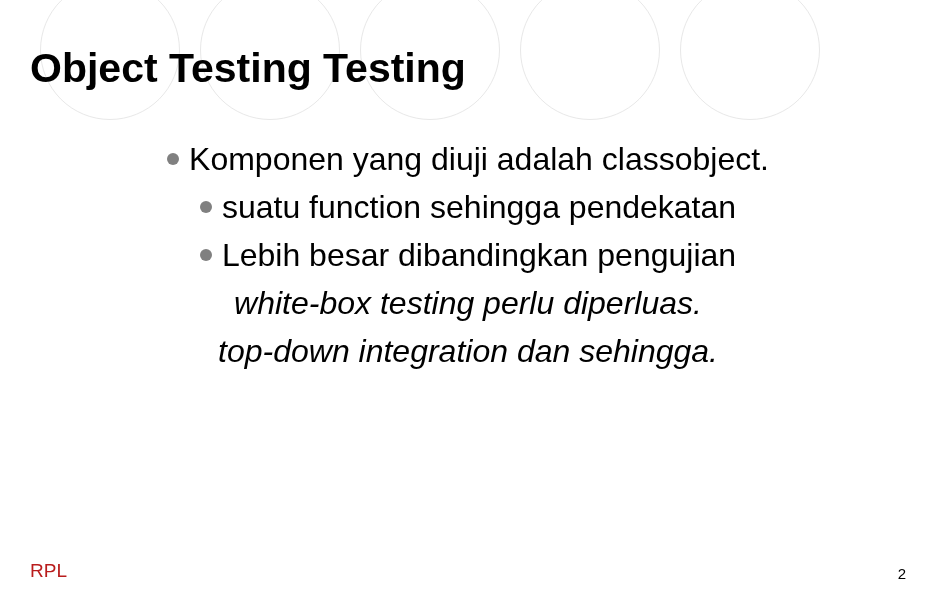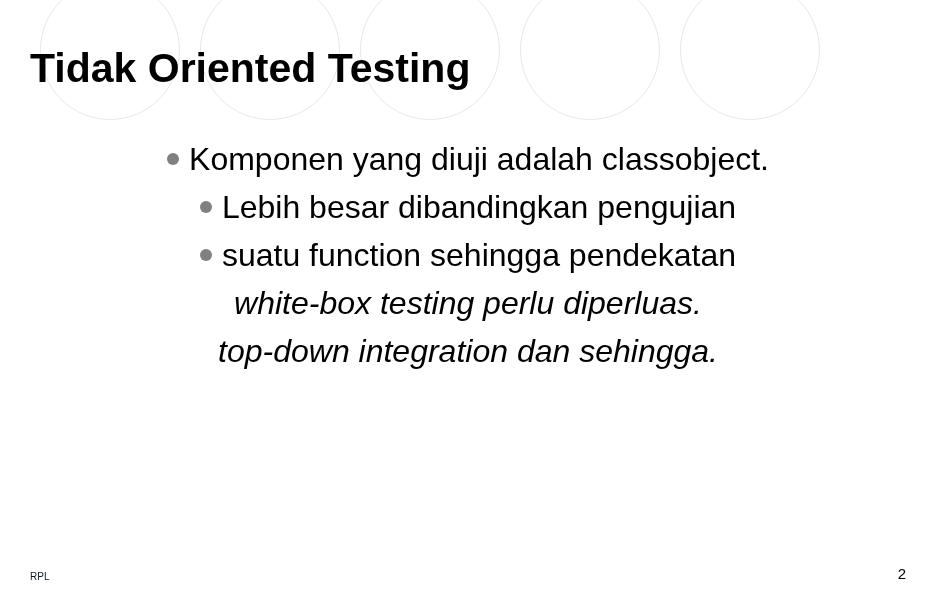--- a/index.html
+++ b/index.html
@@ -61,52 +61,52 @@
     top: -3px;
   }
   .continuation {
     margin-left: 0;
     font-style: italic;
   }
   .footer-left {
     position: absolute;
     bottom: 30px;
     left: 30px;
-    font-size: 10px;
-    color: #0f172a;
+    font-size: 19px;
+    color: #b91c1c;
   }
   .footer-right {
     position: absolute;
     bottom: 30px;
     right: 30px;
     font-size: 15px;
     color: #000000;
   }
 </style>
 </head>
 <body>
 
 <div class="decorative-circles">
   <div class="circle" style="left: 40px;"></div>
   <div class="circle" style="left: 200px;"></div>
   <div class="circle" style="left: 360px;"></div>
   <div class="circle" style="left: 520px;"></div>
   <div class="circle" style="left: 680px;"></div>
 </div>
 
-<div class="title">Tidak Oriented Testing</div>
+<div class="title">Object Testing Testing</div>
 
 <div class="content">
   <div class="bullet-line">
     <span class="bullet"></span><span>Komponen yang diuji adalah classobject.</span>
   </div>
   <div class="bullet-line">
-    <span class="bullet"></span><span>Lebih besar dibandingkan pengujian</span>
+    <span class="bullet"></span><span>suatu function sehingga pendekatan</span>
   </div>
   <div class="bullet-line">
-    <span class="bullet"></span><span>suatu function sehingga pendekatan</span>
+    <span class="bullet"></span><span>Lebih besar dibandingkan pengujian</span>
   </div>
   <div class="continuation">white-box testing perlu diperluas.</div>
   <div class="continuation">top-down integration dan sehingga.</div>
 </div>
 
 <div class="footer-left">RPL</div>
 <div class="footer-right">2</div>
 
 </body></html>

